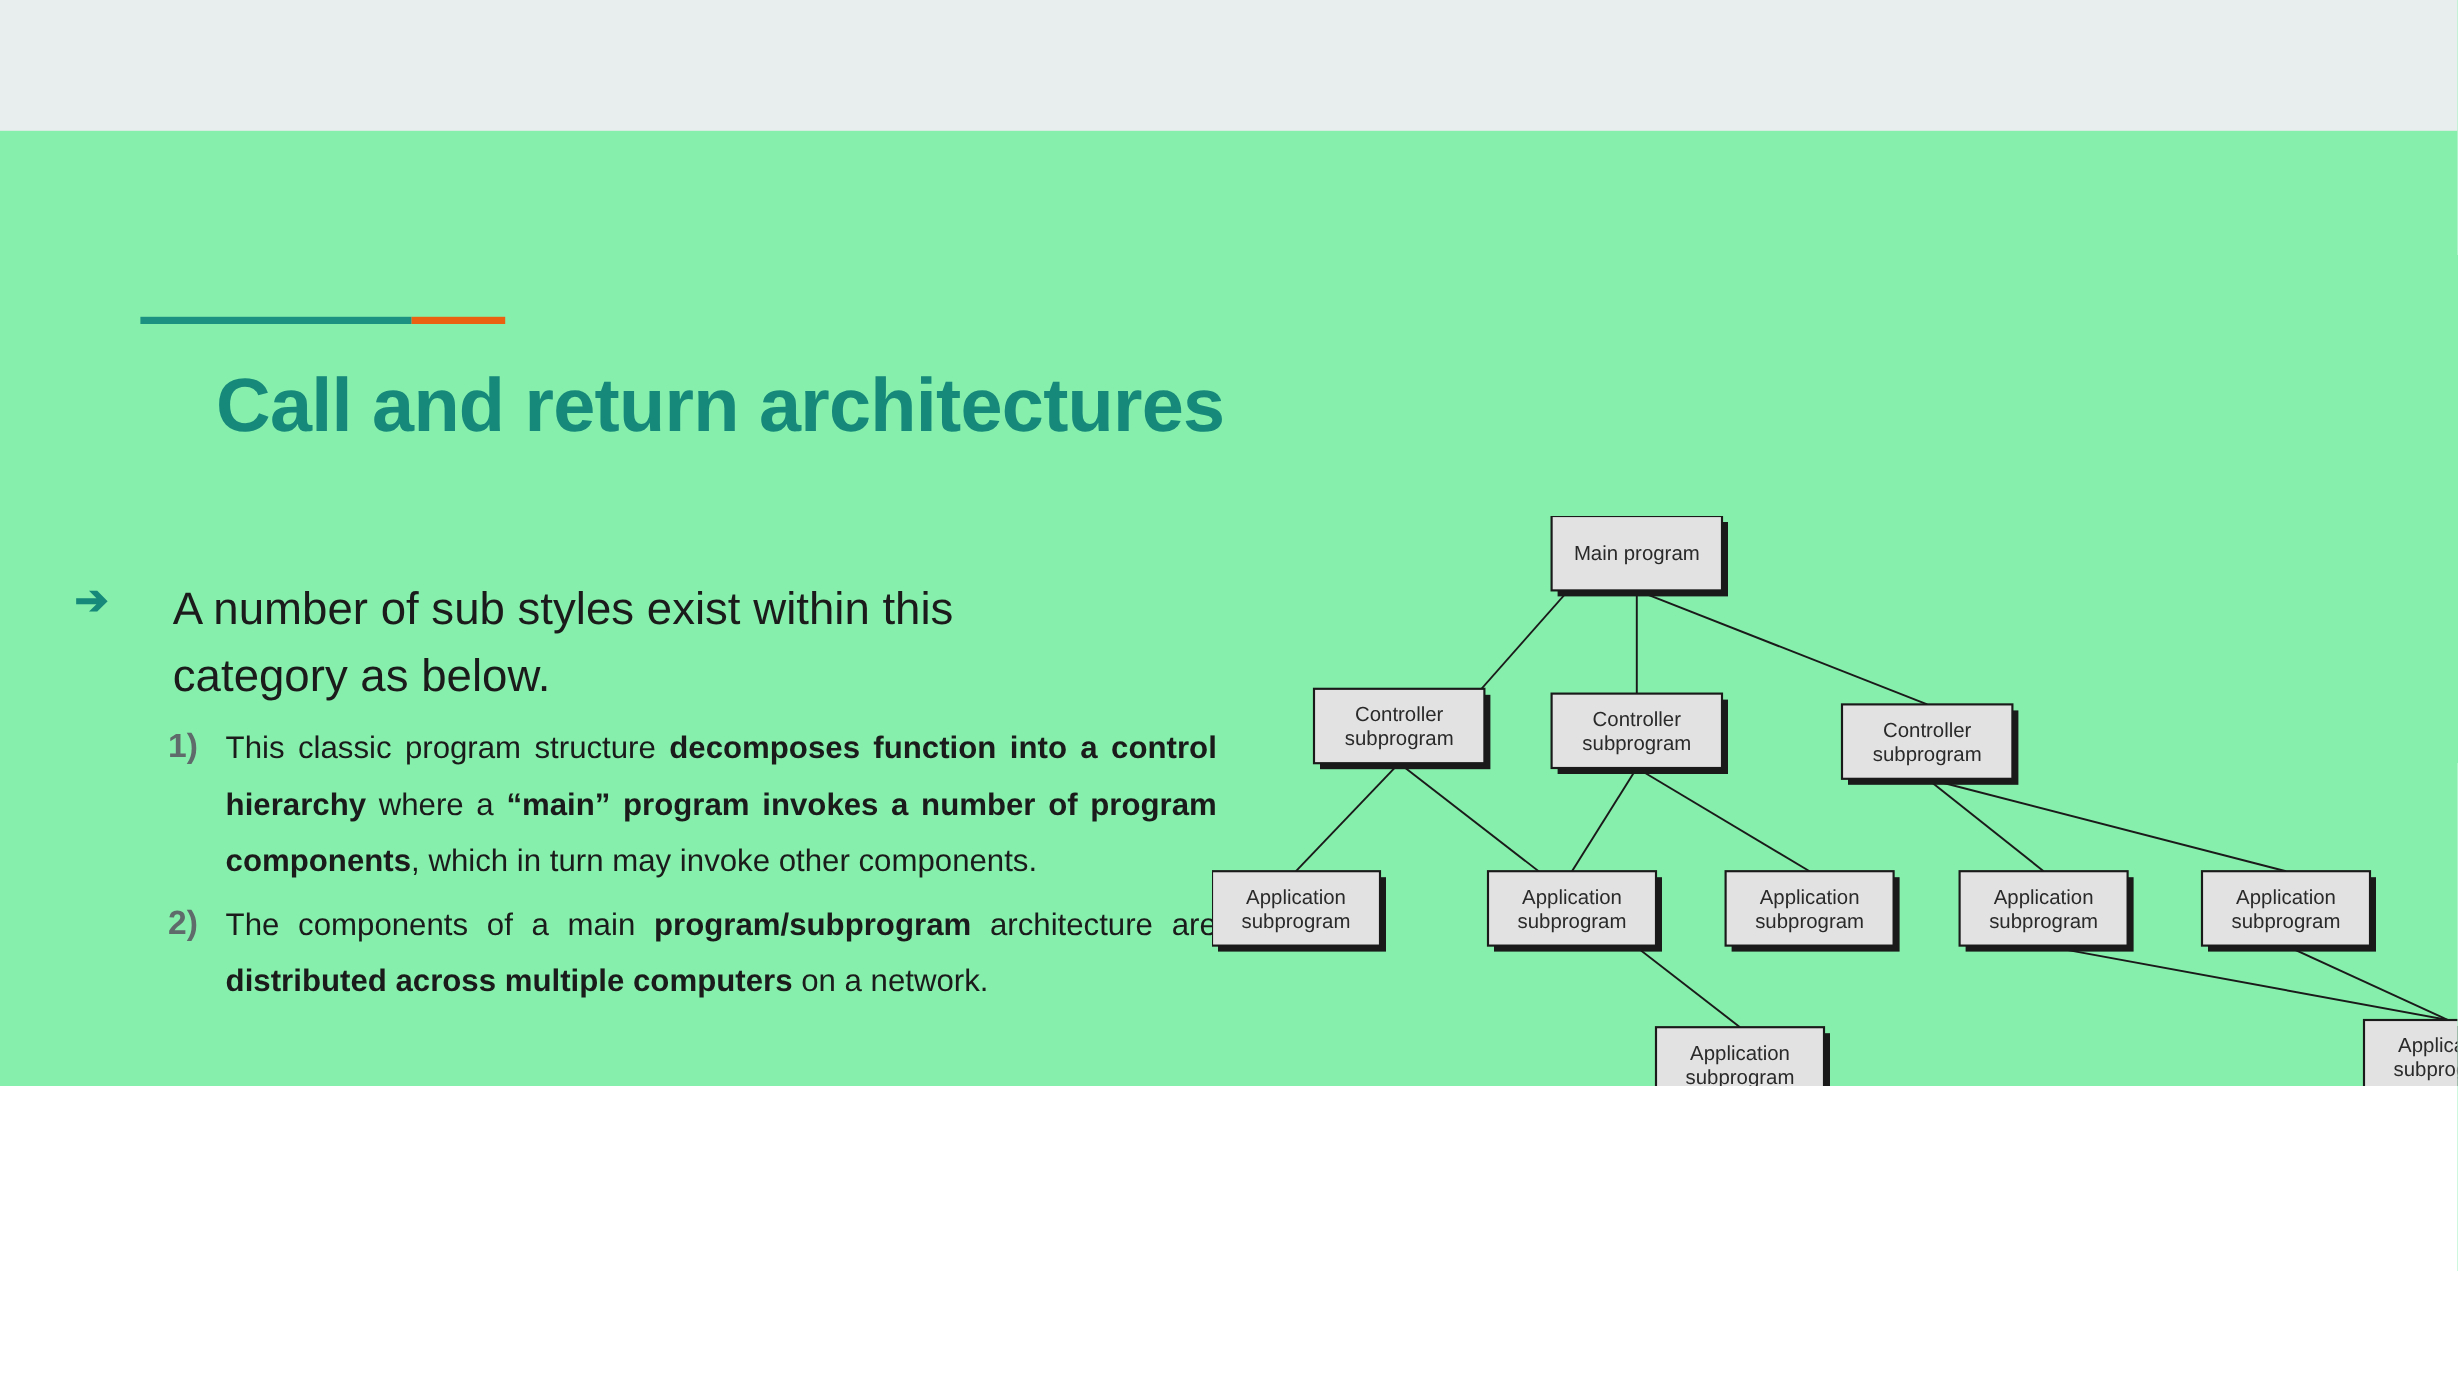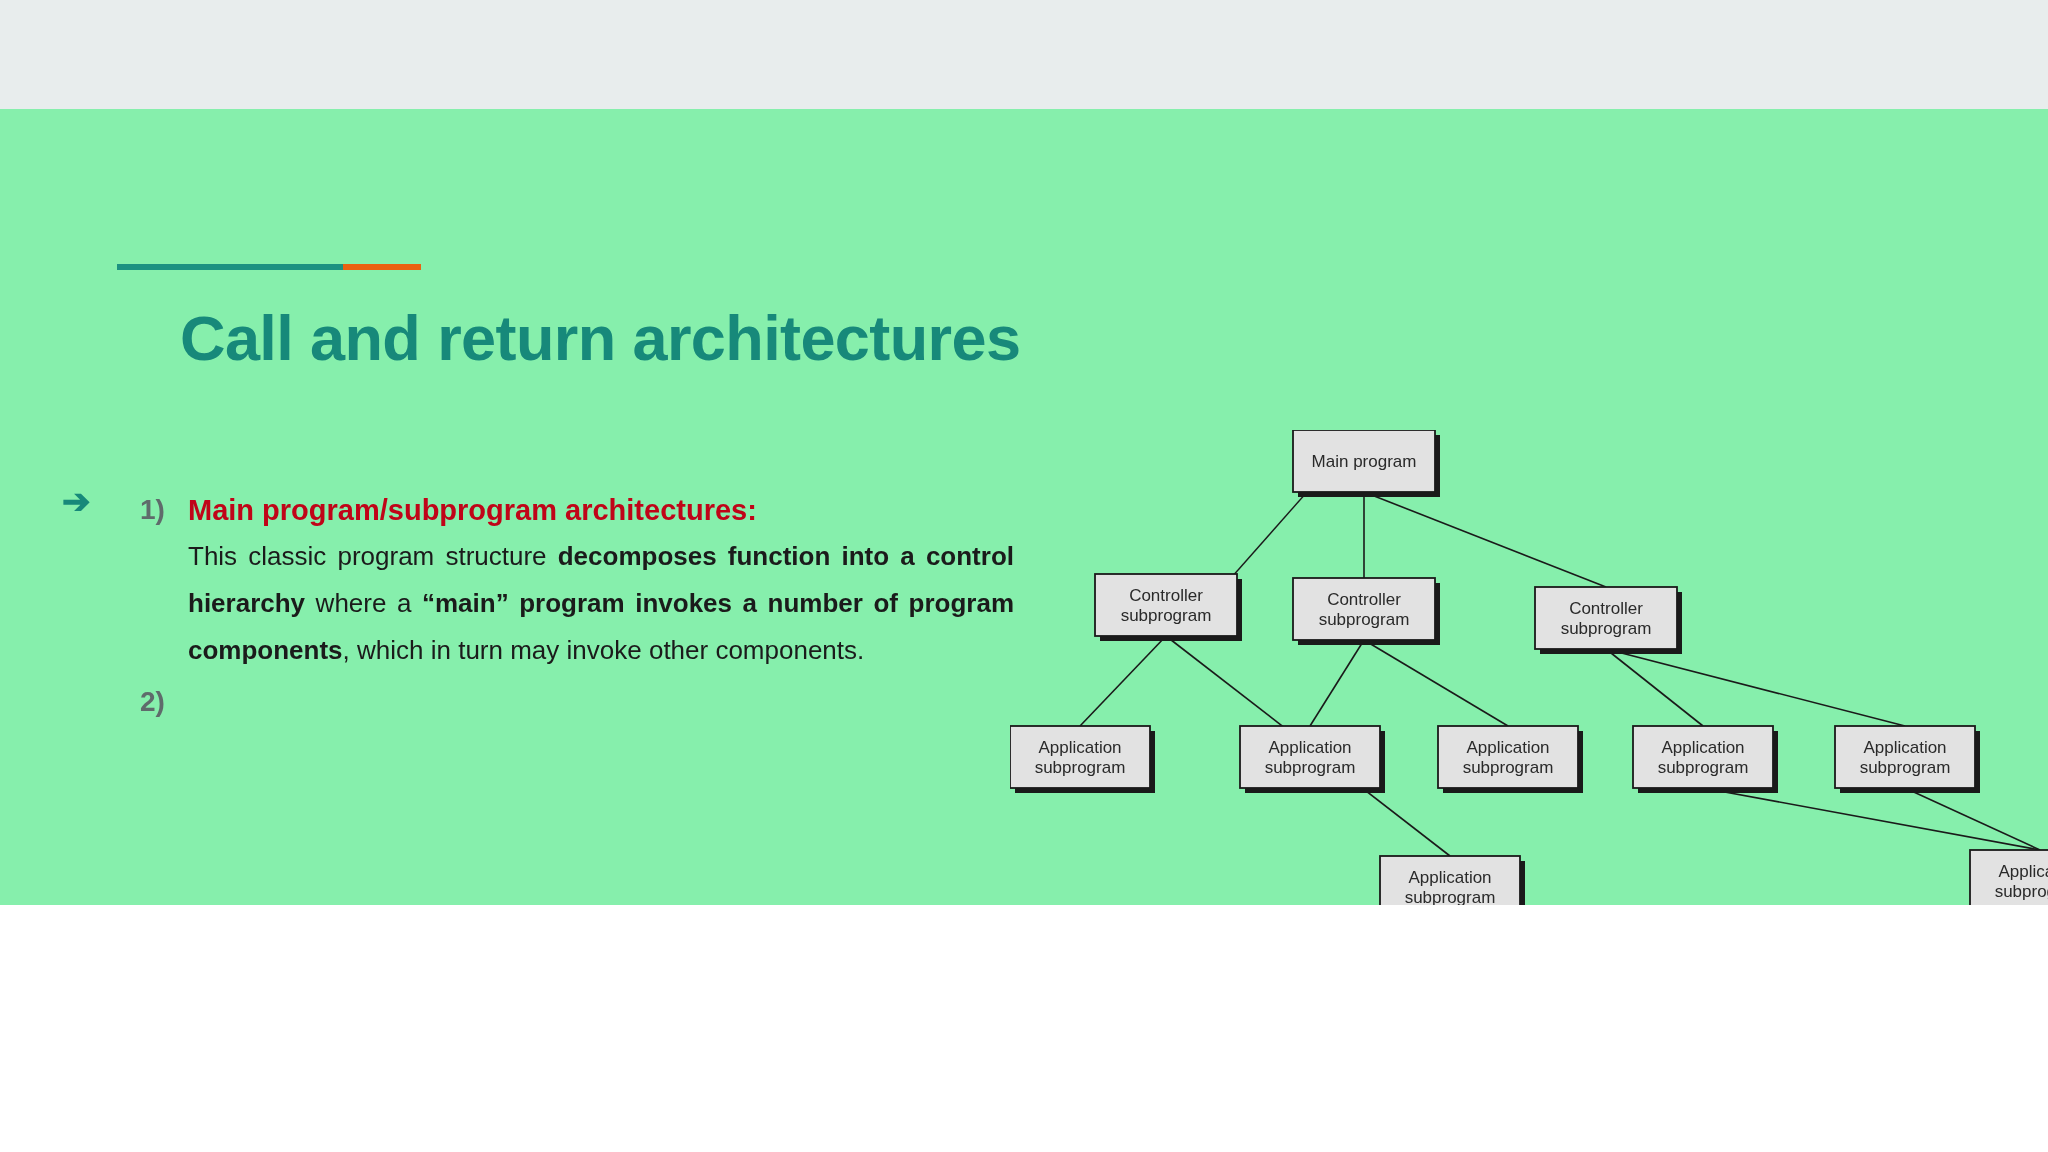--- a/index.html
+++ b/index.html
@@ -155,30 +155,31 @@
     <div class="seg-teal"></div>
     <div class="seg-orange"></div>
   </div>
 
   <div id="page-title">Call and return architectures</div>
 
   <div id="content-col">
 
     <div id="lead-bullet">
       <span class="arrow">➔</span>
+      <span>A number of sub styles exist within this category as below.</span>
     </div>
 
     <ol class="numlist" id="numbered-list">
         <li>
           <span class="marker">1)</span>
-          <div class="item-head">Main program/subprogram architectures:</div>
           <div class="item-body"><span>This classic program structure </span><b>decomposes function into a control hierarchy</b><span> where a </span><b>“main” program invokes a number of program components</b><span>, which in turn may invoke  other components.</span></div>
         </li>
         <li>
           <span class="marker">2)</span>
+          <div class="item-body"><span>The components of a main </span><b>program/subprogram</b><span> architecture are </span><b>distributed across multiple computers</b><span> on a network.</span></div>
         </li>
       </ol>
 
   </div>
 
   <div id="diagram">
       <svg width="1038" height="580" viewBox="0 0 1038 580">
         <g>
           <line x1="354" y1="62" x2="354" y2="148" stroke="#1a1a1a" stroke-width="1.6"></line>
           <line x1="354" y1="62" x2="596" y2="157" stroke="#1a1a1a" stroke-width="1.6"></line>

